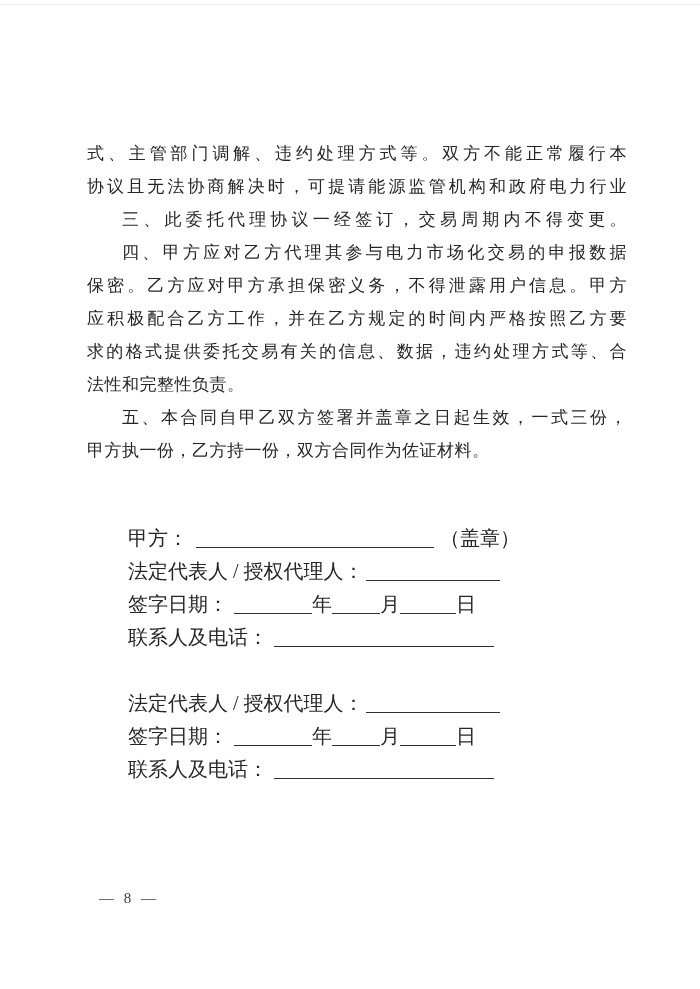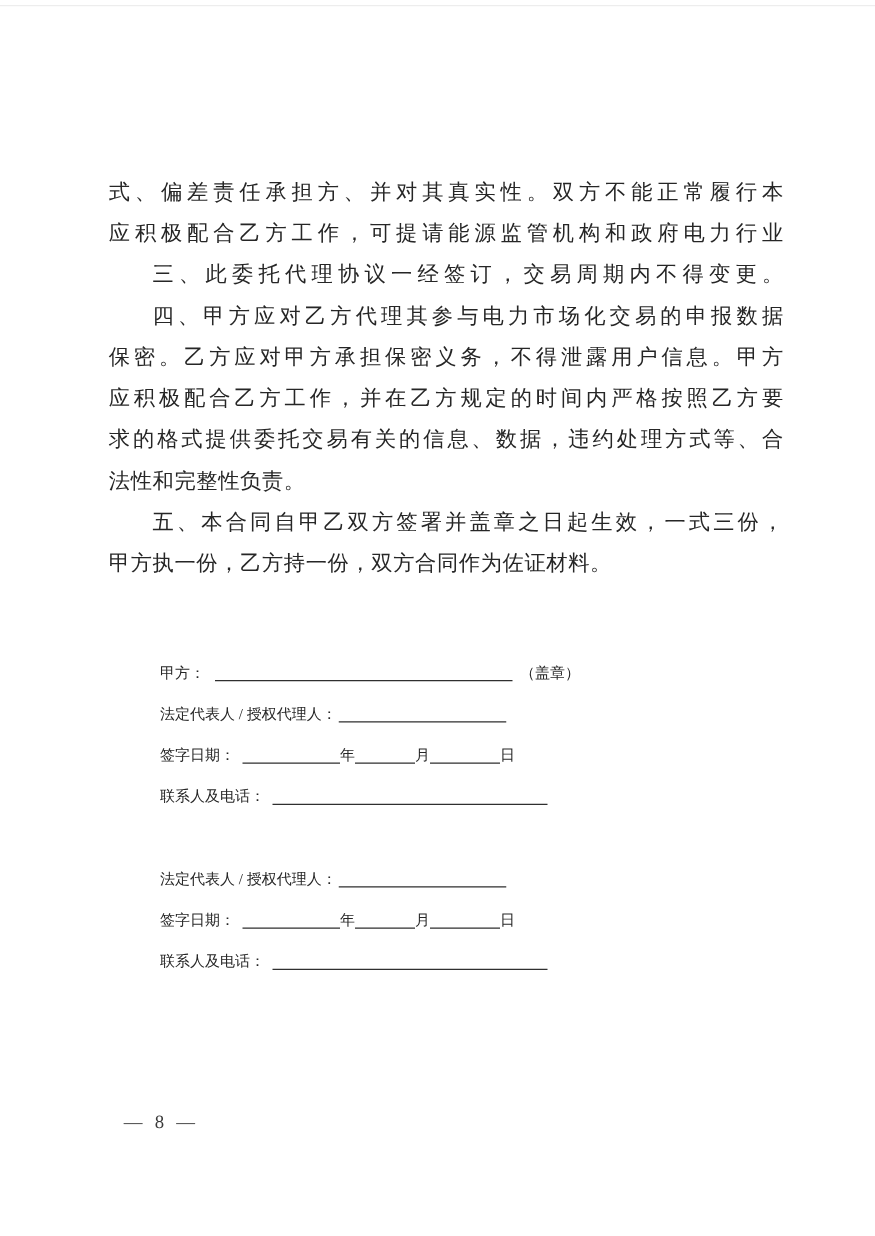--- a/index.html
+++ b/index.html
@@ -43,21 +43,21 @@
     text-align: justify;
     text-align-last: justify;
   }
   .body-text .line.indent {
     padding-left: 35px;
   }
   
   .sig-section {
     position: absolute;
     left: 128px;
-    font-size: 12px;
+    font-size: 20px;
     line-height: 33px;
   }
   .sig-a { top: 522px; }
   .sig-b { top: 687px; }
   .sig-row { height: 33px; white-space: nowrap; }
   .u {
     display: inline-block;
     border-bottom: 1.5px solid #2f2f2f;
     height: 1em;
     transform: translateY(3px);
@@ -79,22 +79,22 @@
     color: #3a3a3a;
   }
 </style>
 </head>
 <body>
 
 <div class="page">
   <div class="scan-edge"></div>
 
   <div class="body-text" id="body-text">
-      <div class="line fill">式、偏差责任承担方、并对其真实性。双方不能正常履行本</div>
-      <div class="line fill">应积极配合乙方工作，可提请能源监管机构和政府电力行业</div>
+      <div class="line fill">式、主管部门调解、违约处理方式等。双方不能正常履行本</div>
+      <div class="line fill">协议且无法协商解决时，可提请能源监管机构和政府电力行业</div>
       <div class="line fill indent">三、此委托代理协议一经签订，交易周期内不得变更。</div>
       <div class="line fill indent">四、甲方应对乙方代理其参与电力市场化交易的申报数据</div>
       <div class="line fill">保密。乙方应对甲方承担保密义务，不得泄露用户信息。甲方</div>
       <div class="line fill">应积极配合乙方工作，并在乙方规定的时间内严格按照乙方要</div>
       <div class="line fill">求的格式提供委托交易有关的信息、数据，违约处理方式等、合</div>
       <div class="line">法性和完整性负责。</div>
       <div class="line fill indent">五、本合同自甲乙双方签署并盖章之日起生效，一式三份，</div>
       <div class="line">甲方执一份，乙方持一份，双方合同作为佐证材料。</div>
     </div>
 

